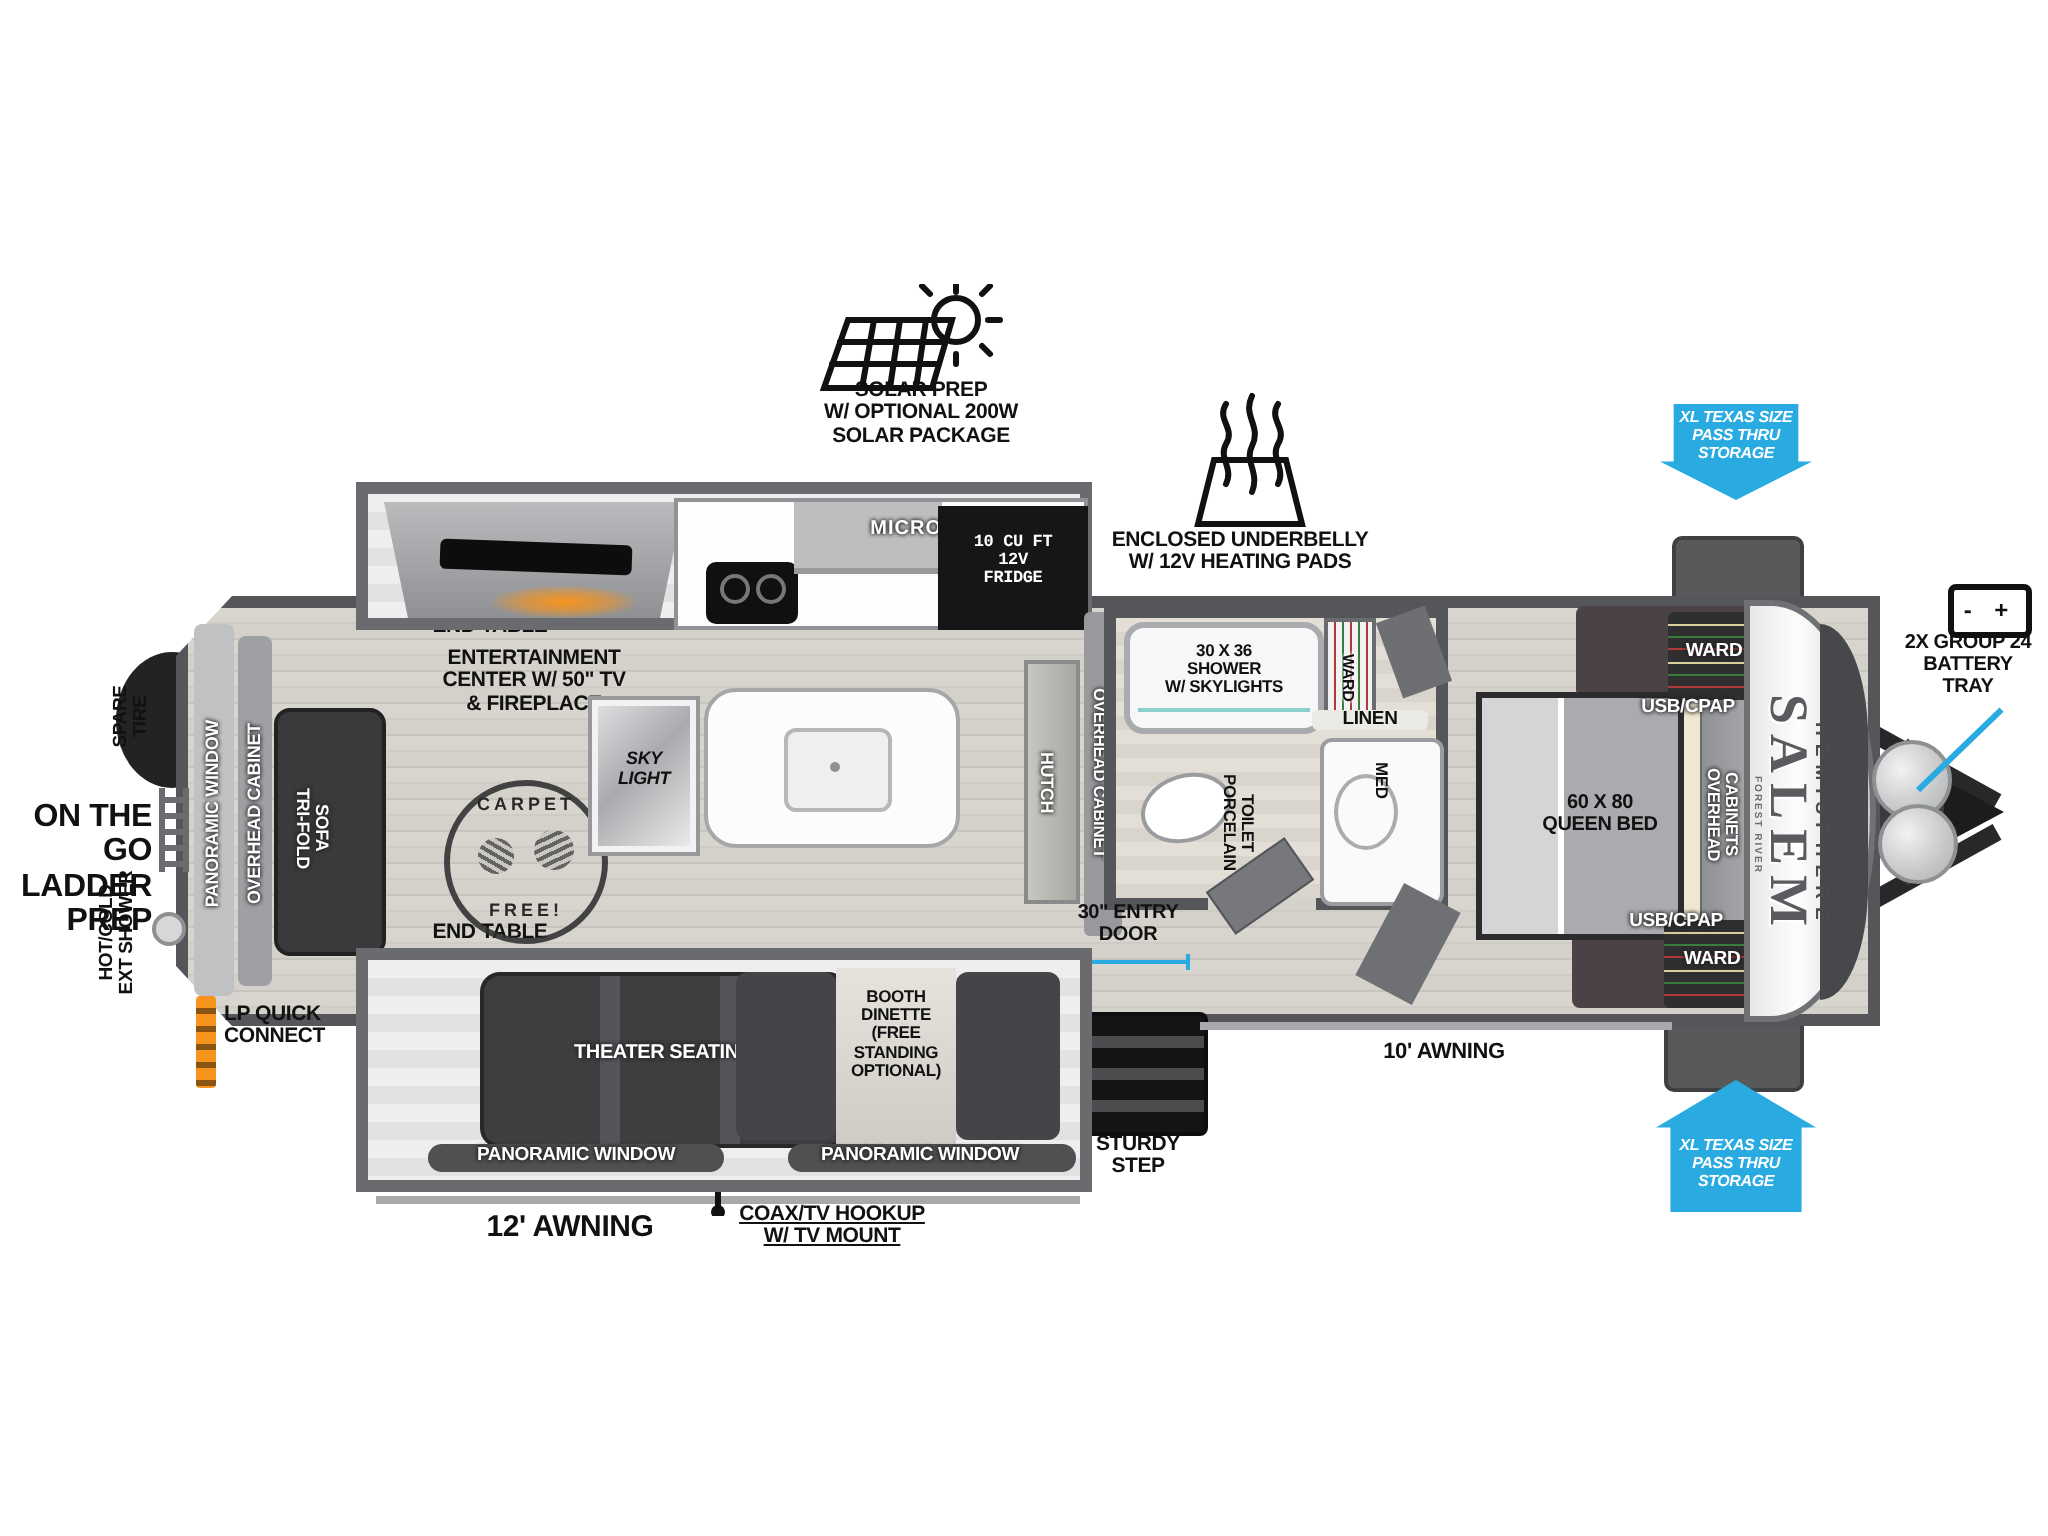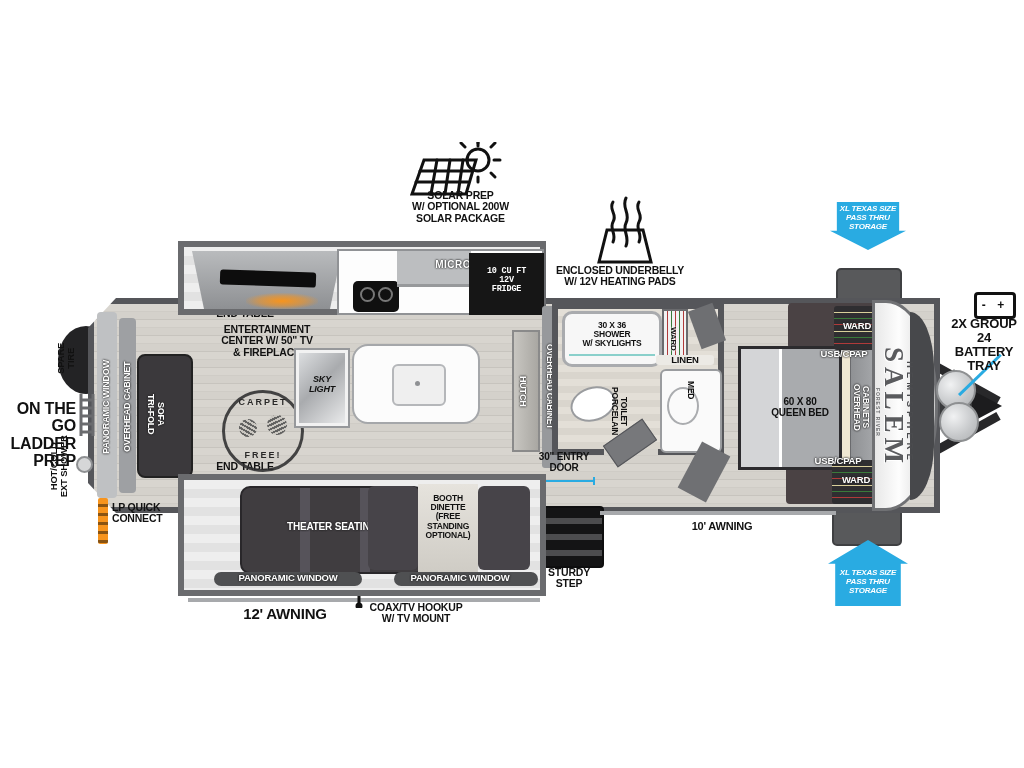--- a/index.html
+++ b/index.html
@@ -166,21 +166,21 @@
   <div class="abs" style="left:188px;top:598px;width:352px;height:4px;background:#a7a9ac;"></div>
   <div class="lbl" style="left:230px;top:606px;width:110px;font-size:15px;">12' AWNING</div>
 
   <svg class="abs" style="left:350px;top:582px;" width="18" height="26" viewBox="0 0 18 26">
     <g class="outline-ic" stroke-width="2.4">
       <path d="M9 6 L9 24"></path>
         <path d="M3 1 L9 7 L15 1"></path>
         <circle cx="9" cy="24" r="2" fill="#111"></circle>
     </g>
   </svg>
-  <div class="lbl" style="left:356px;top:602px;width:120px;font-size:10.5px;">COAX/TV HOOKUP
+  <div class="lbl" style="left:356px;top:602px;width:120px;font-size:10.5px;text-decoration:underline;">COAX/TV HOOKUP
 W/ TV MOUNT</div>
 
   <div class="abs slidefloor" style="left:178px;top:474px;width:368px;height:122px;border:6px solid #6a6b6e;box-sizing:border-box;">
     <div class="abs" style="left:12px;top:6px;width:180px;height:84px;background:#403d40;border:2px solid #29272a;border-radius:10px;margin-left:44px;">
       <div class="abs" style="left:58px;top:0;width:10px;height:84px;background:#56535a;"></div>
       <div class="abs" style="left:118px;top:0;width:10px;height:84px;background:#56535a;"></div>
       <div class="lbl lblw" style="left:0;top:34px;width:180px;font-size:10px;">THEATER SEATING</div>
     </div>
     <div class="abs" style="left:30px;top:92px;width:148px;height:14px;background:#4f5052;border-radius:7px;"></div>
     <div class="lbl lblw" style="left:20px;top:93px;width:168px;font-size:9.5px;">PANORAMIC WINDOW</div>
@@ -230,21 +230,21 @@
               font-family:'Liberation Serif',serif;font-weight:700;text-shadow:1px 1px 0 #fff;">SALEM</div>
   <div class="vlr abs" style="left:905px;top:332px;height:160px;font-size:9.5px;color:#4a4b4e;letter-spacing:4px;font-weight:700;">HEMISPHERE</div>
 
   <div class="abs" style="left:936px;top:370px;width:36px;height:36px;border-radius:50%;border:2px solid #8e9092;
               background:radial-gradient(circle at 35% 35%,#f1f2f3,#c5c7c9 60%,#aeb0b2);"></div>
   <div class="abs" style="left:939px;top:402px;width:36px;height:36px;border-radius:50%;border:2px solid #8e9092;
               background:radial-gradient(circle at 35% 35%,#f1f2f3,#c5c7c9 60%,#aeb0b2);"></div>
   <div class="abs" style="left:958px;top:394px;width:58px;height:3px;background:#29abe2;transform:rotate(-44deg);transform-origin:left top;"></div>
   <div class="abs" style="left:974px;top:292px;width:36px;height:21px;background:#fff;border:3px solid #111;border-radius:4px;
               font-size:12px;text-align:center;line-height:20px;letter-spacing:4px;">-  +</div>
-  <div class="lbl" style="left:946px;top:317px;width:76px;font-size:13px;">2X GROUP 24
+  <div class="lbl" style="left:946px;top:317px;width:76px;font-size:10px;">2X GROUP 24
 BATTERY
 TRAY</div>
 
   <div class="abs" style="left:830px;top:202px;width:76px;height:48px;background:#29abe2;
               clip-path:polygon(9% 0,91% 0,91% 60%,100% 60%,50% 100%,0 60%,9% 60%);">
     <div class="lbl" style="left:0;top:2px;width:76px;font-size:8px;color:#fff;font-style:italic;line-height:1.15;">XL TEXAS SIZE
 PASS THRU
 STORAGE</div>
   </div>
   <div class="abs" style="left:828px;top:540px;width:80px;height:66px;background:#29abe2;

